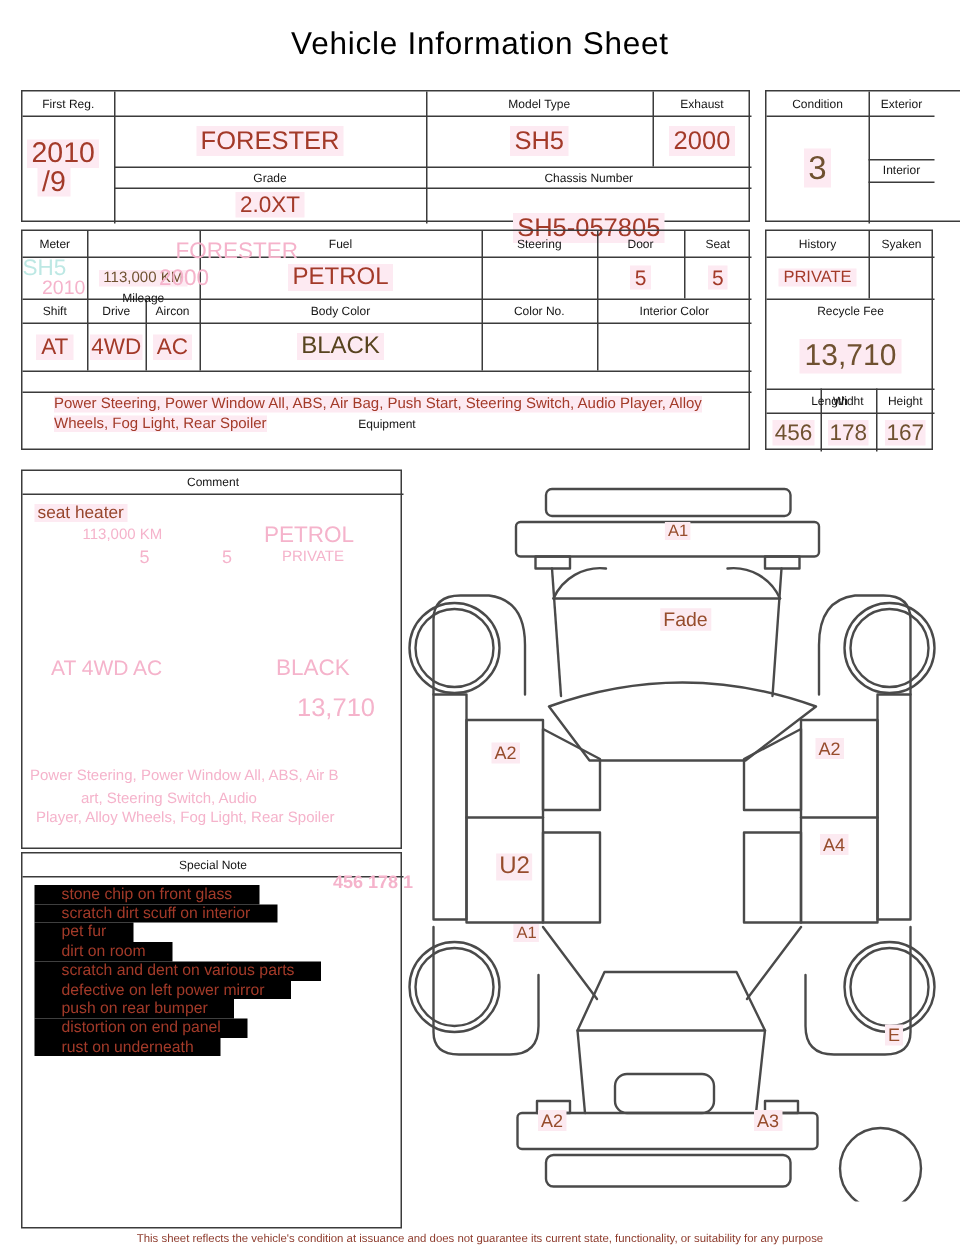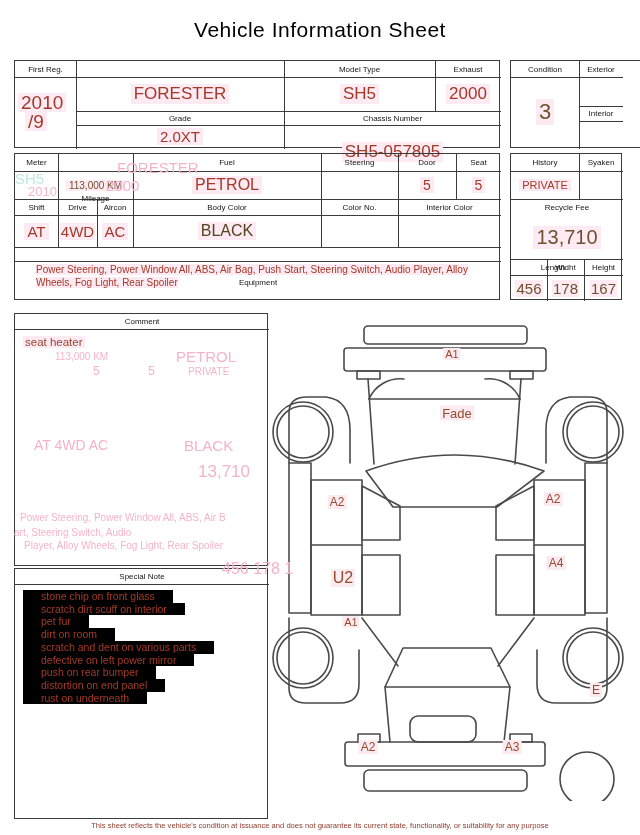--- a/index.html
+++ b/index.html
@@ -48,23 +48,23 @@
       <span class="ghost" style="left: 28px; top: 184px; font-size: 13px;">2010</span>
       <span class="ghost" style="left: 55px; top: 351px; font-size: 10px;">113,000 KM</span>
       <span class="ghost" style="left: 176px; top: 348px; font-size: 15px;">PETROL</span>
       <span class="ghost" style="left: 93px; top: 364px; font-size: 12px;">5</span>
       <span class="ghost" style="left: 148px; top: 364px; font-size: 12px;">5</span>
       <span class="ghost" style="left: 188px; top: 366px; font-size: 10px;">PRIVATE</span>
       <span class="ghost" style="left: 34px; top: 437px; font-size: 14px;">AT  4WD  AC</span>
       <span class="ghost" style="left: 184px; top: 437px; font-size: 15px;">BLACK</span>
       <span class="ghost" style="left: 198px; top: 462px; font-size: 17px;">13,710</span>
       <span class="ghost" style="left: 20px; top: 512px; font-size: 10px;">Power Steering, Power Window  All, ABS, Air B</span>
-      <span class="ghost" style="left: 14px; top: 527px; font-size: 10px;">art, Steering Switch, Audio</span>
+      <span class="ghost" style="left: 14px; top: 527px; font-size: 10px; padding-left: 40px;">art, Steering Switch, Audio</span>
       <span class="ghost" style="left: 24px; top: 540px; font-size: 10px;">Player, Alloy Wheels, Fog Light, Rear Spoiler</span>
-      <span class="ghost" style="left: 222px; top: 560px; font-size: 16px;">456  178  1</span>
+      <span class="ghost" style="left: 222px; top: 581px; font-size: 12px; font-weight: bold;">456  178  1</span>
     </div>
 
   <div class="box" style="left:14px;top:60px;width:486px;height:88px;">
     <div class="vl" style="left:61px;top:0;height:88px;"></div>
     <div class="vl" style="left:269px;top:0;height:88px;"></div>
     <div class="vl" style="left:420px;top:0;height:50px;"></div>
     <div class="hln" style="left:0;top:16px;width:486px;"></div>
     <div class="hln" style="left:61px;top:50px;width:425px;"></div>
     <div class="hln" style="left:61px;top:64px;width:425px;"></div>
 

